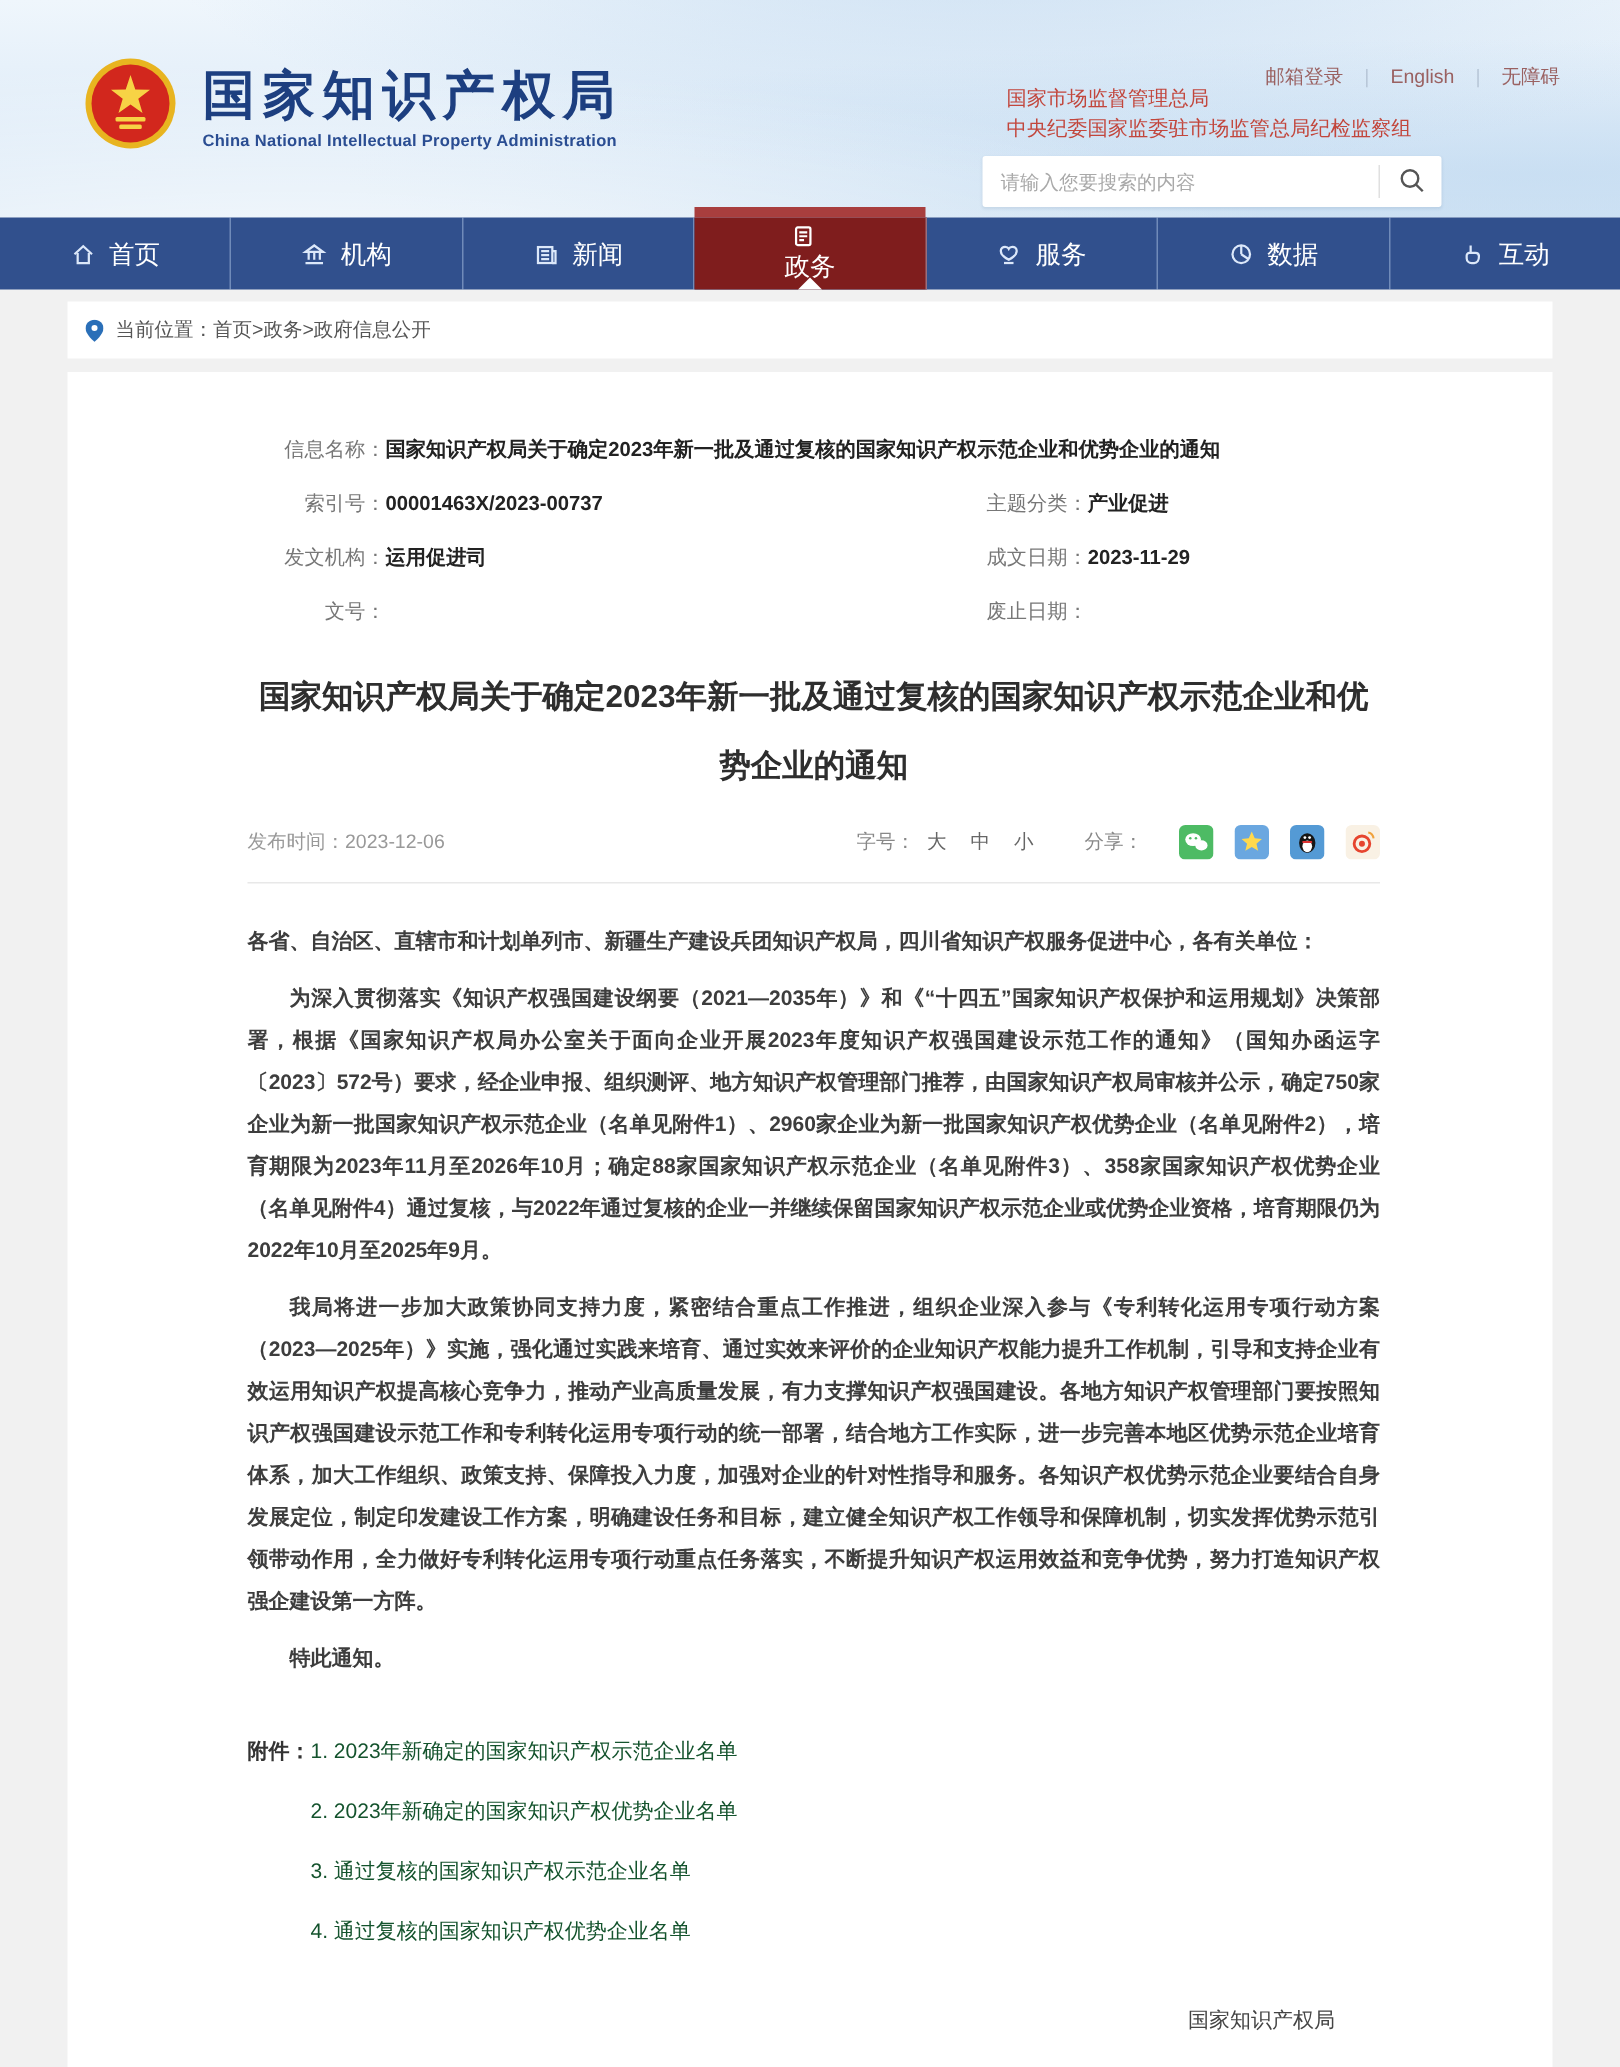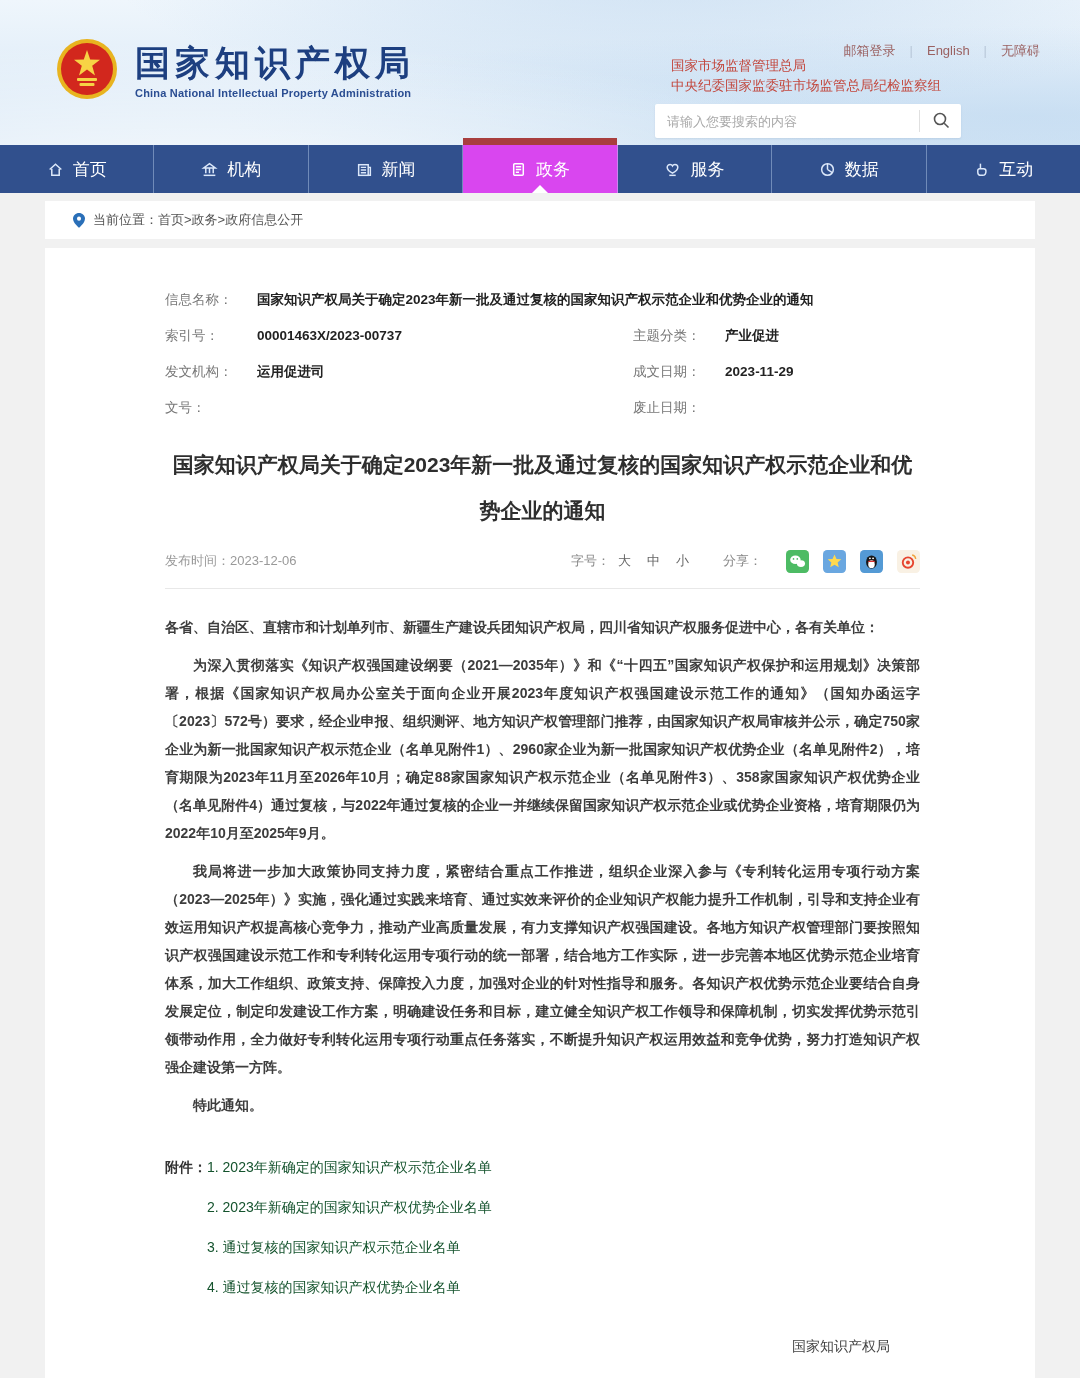--- a/index.html
+++ b/index.html
@@ -48,49 +48,49 @@
   }
   
   .main-nav { display:flex; height:48px; background:#31508d; position:relative; }
   .nav-item {
     position:relative; flex:1; display:flex; align-items:center; justify-content:center;
     color:#fff; font-size:17px; text-decoration:none; cursor:pointer;
     border-right:1px solid rgba(190,210,240,.45);
   }
   .nav-item:last-child { border-right:none;border-radius:21px; }
   .nav-item .nav-ico { margin-right:9px; display:inline-flex; }
-  .nav-item.active { background:#d946ef; }
+  .nav-item.active { background:#7f1d1d;flex-direction:column; }
   .nav-item.active .red-bar {
     position:absolute; top:-7px; left:0; right:0; height:7px; background:#a83e3e;
   }
   .nav-item.active .up-tri {
     position:absolute; bottom:0; left:50%; margin-left:-8px;
     width:0; height:0; border-left:8px solid transparent; border-right:8px solid transparent;
     border-bottom:8px solid #ffffff;
   }
   
   .breadcrumb {
     margin:8px 45px 0; height:38px; background:#fff;
-    display:flex; align-items:center; padding-left:28px;
+    display:flex; align-items:center; padding-left:12px;
     font-size:13px; color:#555;
   }
   .breadcrumb .pin { margin-right:8px; display:inline-flex; }
   .breadcrumb .crumb-path { cursor:pointer; }
   
   .content-card {
     margin:9px 45px 0; background:#fff; height:1133px;
     padding:34px 115px 0 120px;
   }
   
   .info-table { font-size:13.5px; }
   .info-row { display:flex; line-height:36px; }
   .info-col { display:flex; }
   .info-col.c1 { flex:0 0 62%; }
   .info-col.c2 { flex:1; }
-  .info-label { width:92px; color:#777; flex:0 0 auto; }
+  .info-label { width:92px; text-align:right; color:#777; flex:0 0 auto; }
   .info-value { color:#222; font-weight:600; }
   
   .doc-title {
     margin-top:16px; text-align:center;
     font-size:21px; font-weight:700; color:#2e2e2e; line-height:46px;
   }
   
   .meta-row { margin-top:6px; display:flex; align-items:center; font-size:13px; color:#999; height:26px; }
   .meta-left { flex:1; }
   .meta-right { display:flex; align-items:center; color:#888; }

